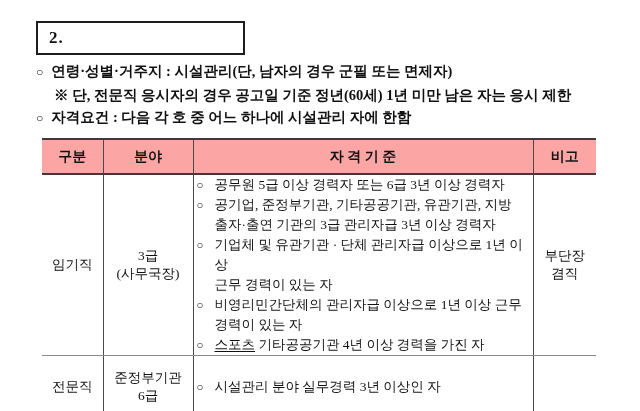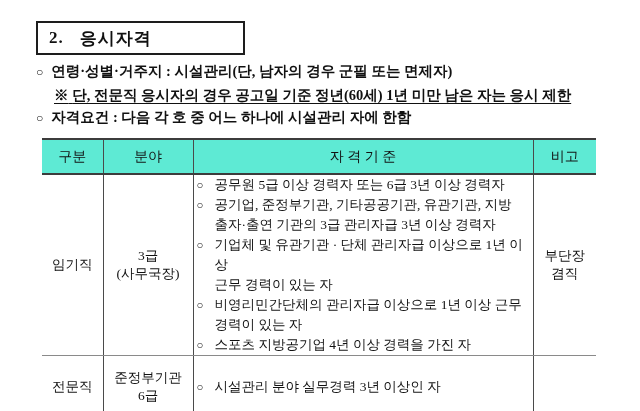--- a/index.html
+++ b/index.html
@@ -20,59 +20,58 @@
 
   
   .bullet{
     position:absolute;left:36px;display:flex;align-items:flex-start;gap:8px;
     font-size:14.5px;line-height:19px;white-space:nowrap;font-weight:600;
   }
   .bullet .marker{font-size:12px;line-height:19px;transform:translateY(1px);}
   .b1{top:62px;}
   .b2{top:86px;left:54px;}
   .b3{top:108px;}
-  .u-line{text-decoration:underline;text-underline-offset:3px;}
+  .u-line{text-underline-offset:3px;}
 
   
   table.qual-table{
     position:absolute;left:42px;top:138px;width:554px;
     border-collapse:collapse;table-layout:fixed;
   }
   .qual-table th{
-    background:#5eead4;
+    background:#fca5a5;
     border-top:2px solid #3c3c3c;
     border-bottom:2.5px solid #3c3c3c;
-    font-weight:normal;font-size:14px;height:33px;
+    font-weight:bold;font-size:14px;height:33px;
     text-align:center;vertical-align:middle;padding:0;
   }
   .qual-table th + th, .qual-table td + td{border-left:1.5px solid #4a4a4a;margin-left:45px;}
   .qual-table td{
     font-size:13.5px;vertical-align:middle;padding:0;
     border-bottom:1px solid #8a8a8a;
   }
   .qual-table tbody tr:last-child td{border-bottom:2.5px solid #232323;}
   .qual-table tbody tr:nth-child(1) td{height:162px;}
   .qual-table tbody tr:nth-child(2) td{height:62px;}
 
   .cat-cell,.field-cell,.note-cell{text-align:center;line-height:1.35;}
   .criteria-cell{text-align:left;padding:2px 4px 2px 7px;}
 
   .item{display:flex;align-items:flex-start;line-height:20px;}
   .item .imark{flex:none;width:18px;font-size:11.5px;line-height:20px;padding-left:3px;}
   .item .ilines{flex:1;}
-  .u-part{text-underline-offset:2px;}
+  .u-part{text-decoration:underline;text-underline-offset:2px;}
 </style>
 </head>
 <body>
 
 <div class="doc">
 
   <div class="title-box">
     <span>2.</span>
-    <span>응시자격</span>
   </div>
 
   <div class="bullet b1">
     <span class="marker">○</span>
     <span>연령·성별·거주지 : 시설관리(단, 남자의 경우 군필 또는 면제자)</span>
   </div>
 
   <div class="bullet b2">
     <span class="u-line"><span class="marker-inline">※</span> <span>단, 전문직 응시자의 경우 공고일 기준 정년(60세) 1년 미만 남은 자는 응시 제한</span></span>
   </div>
@@ -128,21 +127,21 @@
             <div class="item">
               <span class="imark">○</span>
               <span class="ilines">
                 <div class="iline"><span>비영리민간단체의 관리자급 이상으로 1년 이상 근무</span></div>
                 <div class="iline"><span>경력이 있는 자</span></div>
               </span>
             </div>
             <div class="item">
               <span class="imark">○</span>
               <span class="ilines">
-                <div class="iline"><span class="u-part">스포츠</span><span> 지방공기업 4년 이상 경력을 가진 자</span></div>
+                <div class="iline"><span class="u-part">스포츠</span><span> 기타공공기관 4년 이상 경력을 가진 자</span></div>
               </span>
             </div>
           </td>
           <td class="note-cell">
             <div>부단장</div>
             <div>겸직</div>
           </td>
         </tr>
         <tr>
           <td class="cat-cell">전문직</td>

